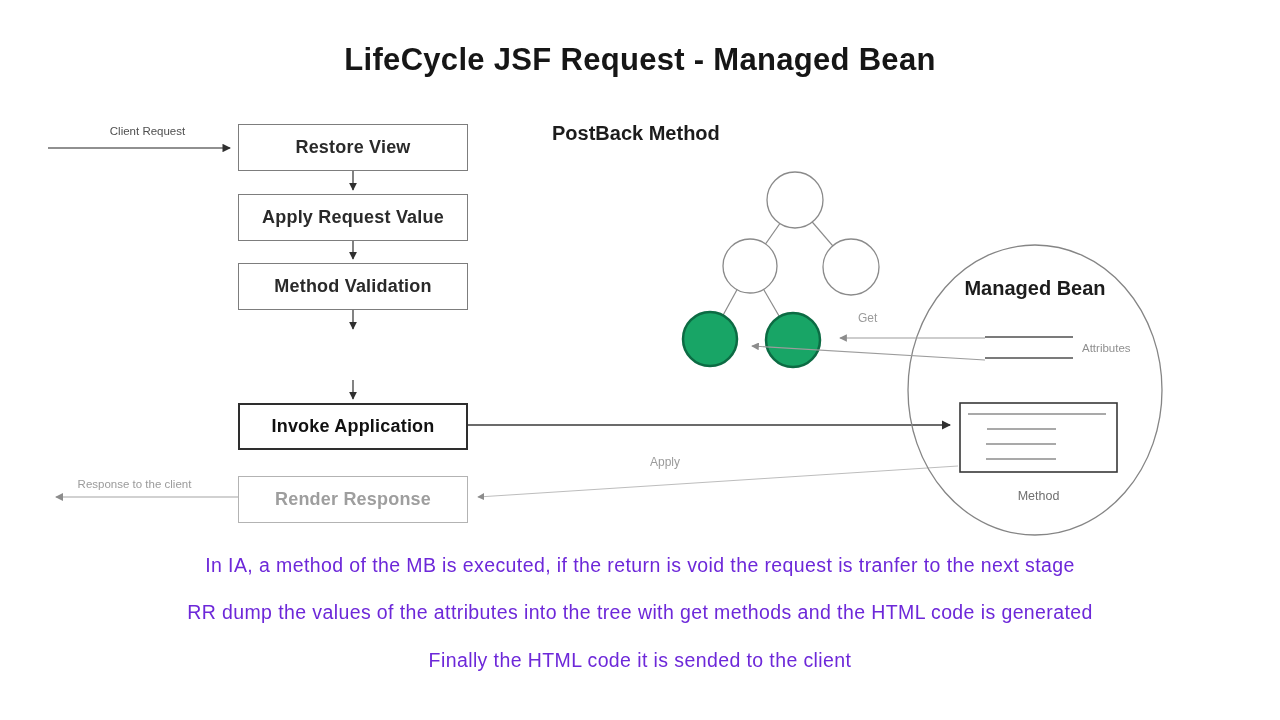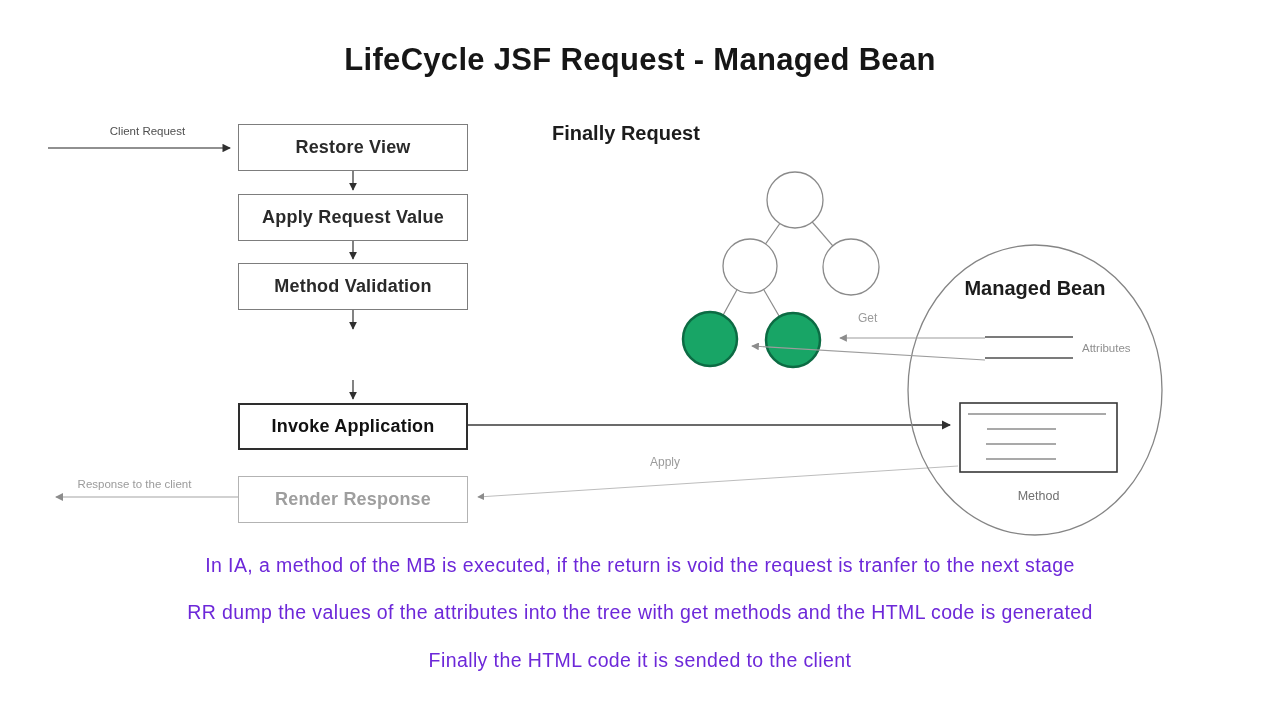--- a/index.html
+++ b/index.html
@@ -103,21 +103,21 @@
     </div>
   <div class="box" id="box-ia">
       <span>Invoke Application</span>
     </div>
   <div class="box" id="box-rr">
       <span>Render Response</span>
     </div>
 
   <div class="slab" id="lbl-client">Client Request</div>
   <div class="slab" id="lbl-response">Response to the client</div>
-  <div class="slab" id="lbl-postback">Finally Request</div>
+  <div class="slab" id="lbl-postback">PostBack Method</div>
   <div class="slab" id="lbl-mb">Managed Bean</div>
   <div class="slab" id="lbl-attrs">Attributes</div>
   <div class="slab" id="lbl-get">Get</div>
   <div class="slab" id="lbl-void">Apply</div>
   <div class="slab" id="lbl-method">Method</div>
 
   <div class="note" id="note-0">In IA, a method of the MB is executed, if the return is void the request is tranfer to the next stage</div>
   <div class="note" id="note-1">RR dump the values of the attributes into the tree with get methods and the HTML code is generated</div>
   <div class="note" id="note-2">Finally the HTML code it is sended to the client</div>
 

